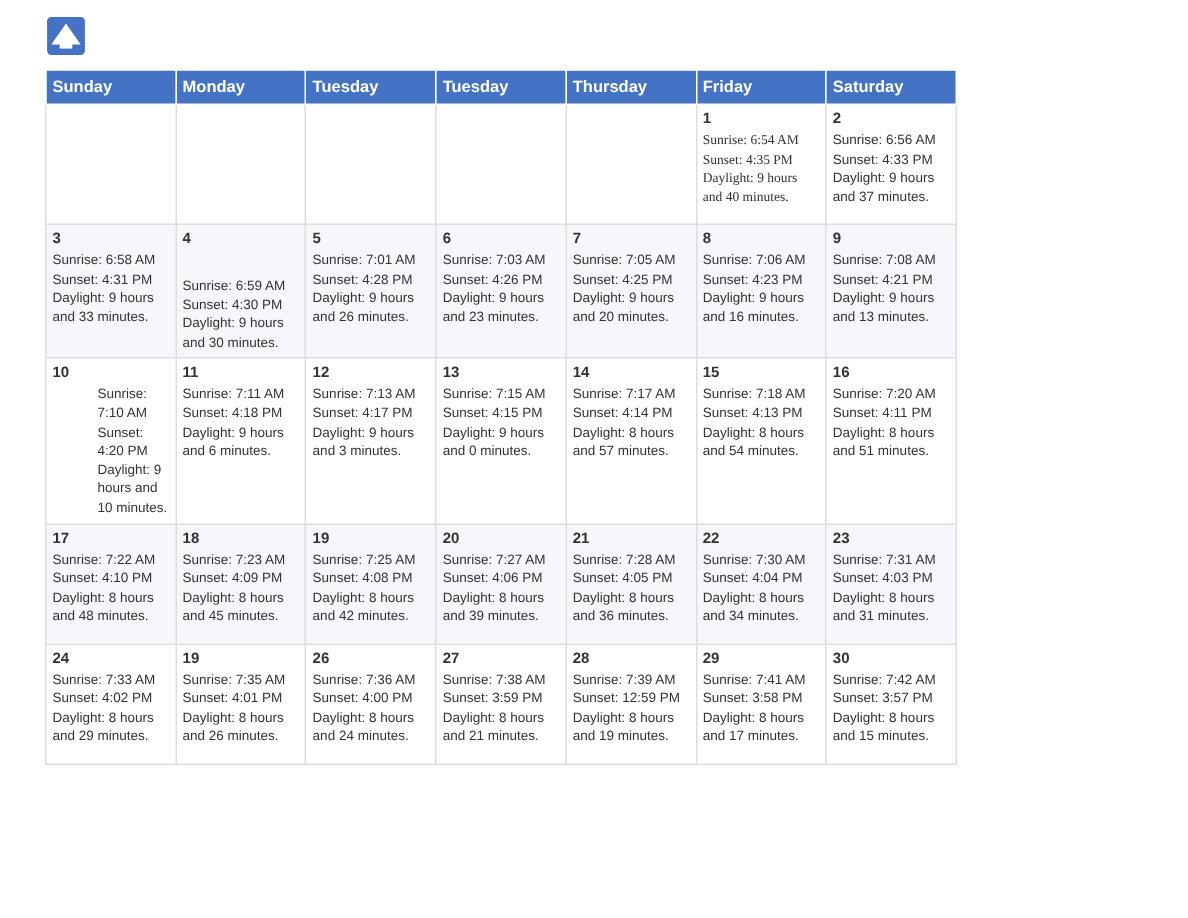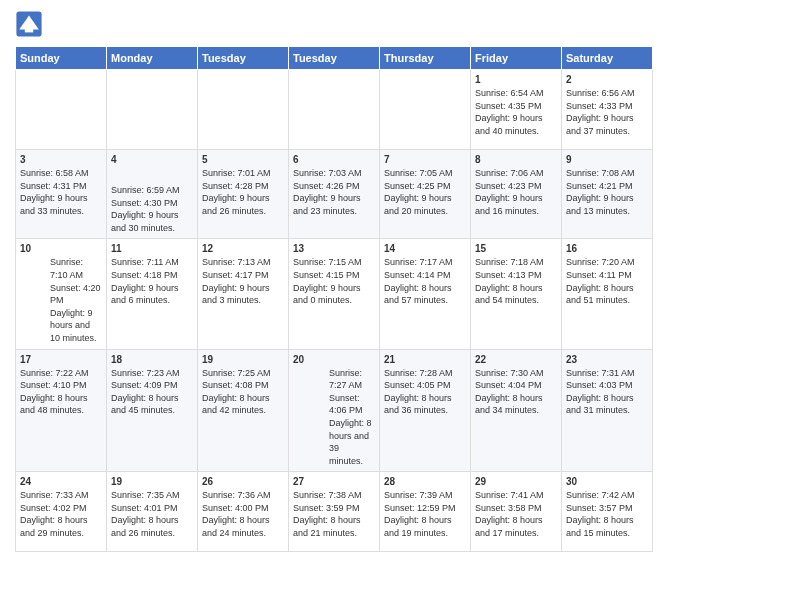--- a/index.html
+++ b/index.html
@@ -6,21 +6,21 @@
     body {
       font-family: Arial, sans-serif;
       background: #fff;
       width: 792px;
       height: 612px;
       overflow: hidden;
     }
     .page {
       width: 668px;
       height: 612px;
-      padding: 10px 15px;
+      padding: 10px 30px;
     }
     .header {
       display: flex;
       justify-content: space-between;
       align-items: flex-start;
       margin-bottom: 8px;
     }
     .logo {
       display: flex;
       align-items: center;
@@ -125,21 +125,21 @@
     </thead>
     <tbody>
     <tr>
           <td class="empty-cell"></td>
           <td class="empty-cell"></td>
           <td class="empty-cell"></td>
           <td class="empty-cell"></td>
           <td class="empty-cell"></td>
           <td>
             <span class="day-num">1</span>
-            <div class="day-info" style="white-space: pre-line;">Sunrise: 6:54 AM
+            <div class="day-info" style="white-space: pre-line; font-family: Liberation Serif, serif;">Sunrise: 6:54 AM
 Sunset: 4:35 PM
 Daylight: 9 hours and 40 minutes.</div>
           </td>
           <td>
             <span class="day-num">2</span>
             <div class="day-info" style="white-space: pre-line;">Sunrise: 6:56 AM
 Sunset: 4:33 PM
 Daylight: 9 hours and 37 minutes.</div>
           </td>
         </tr>
@@ -245,21 +245,21 @@
 Daylight: 8 hours and 45 minutes.</div>
           </td>
           <td>
             <span class="day-num">19</span>
             <div class="day-info" style="white-space: pre-line;">Sunrise: 7:25 AM
 Sunset: 4:08 PM
 Daylight: 8 hours and 42 minutes.</div>
           </td>
           <td>
             <span class="day-num">20</span>
-            <div class="day-info" style="white-space: pre-line; margin-left: 36px;">Sunrise: 7:27 AM
+            <div class="day-info" style="white-space: pre-line;">Sunrise: 7:27 AM
 Sunset: 4:06 PM
 Daylight: 8 hours and 39 minutes.</div>
           </td>
           <td>
             <span class="day-num">21</span>
             <div class="day-info" style="white-space: pre-line;">Sunrise: 7:28 AM
 Sunset: 4:05 PM
 Daylight: 8 hours and 36 minutes.</div>
           </td>
           <td>

